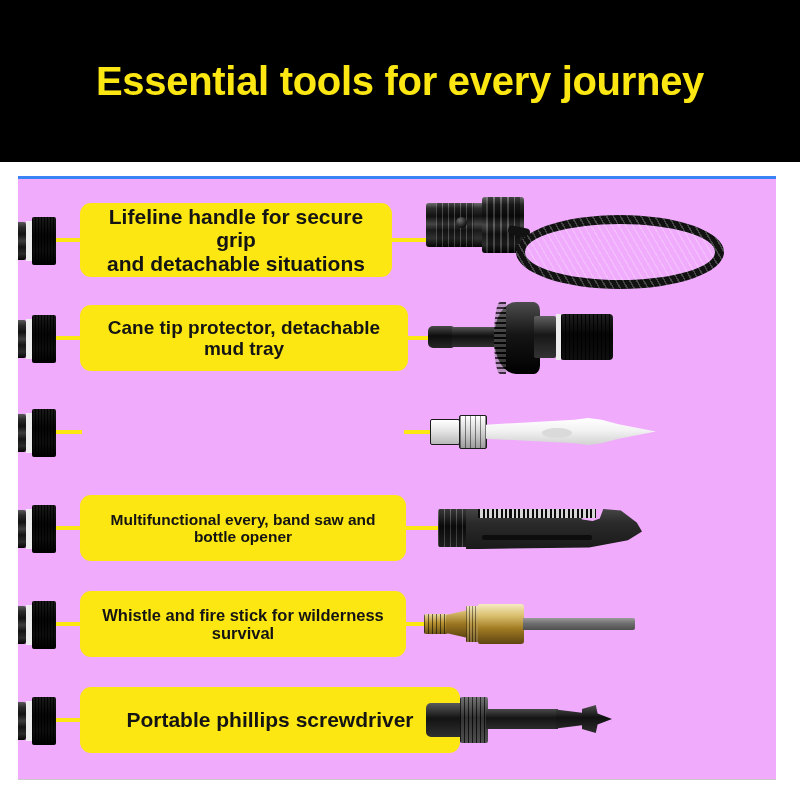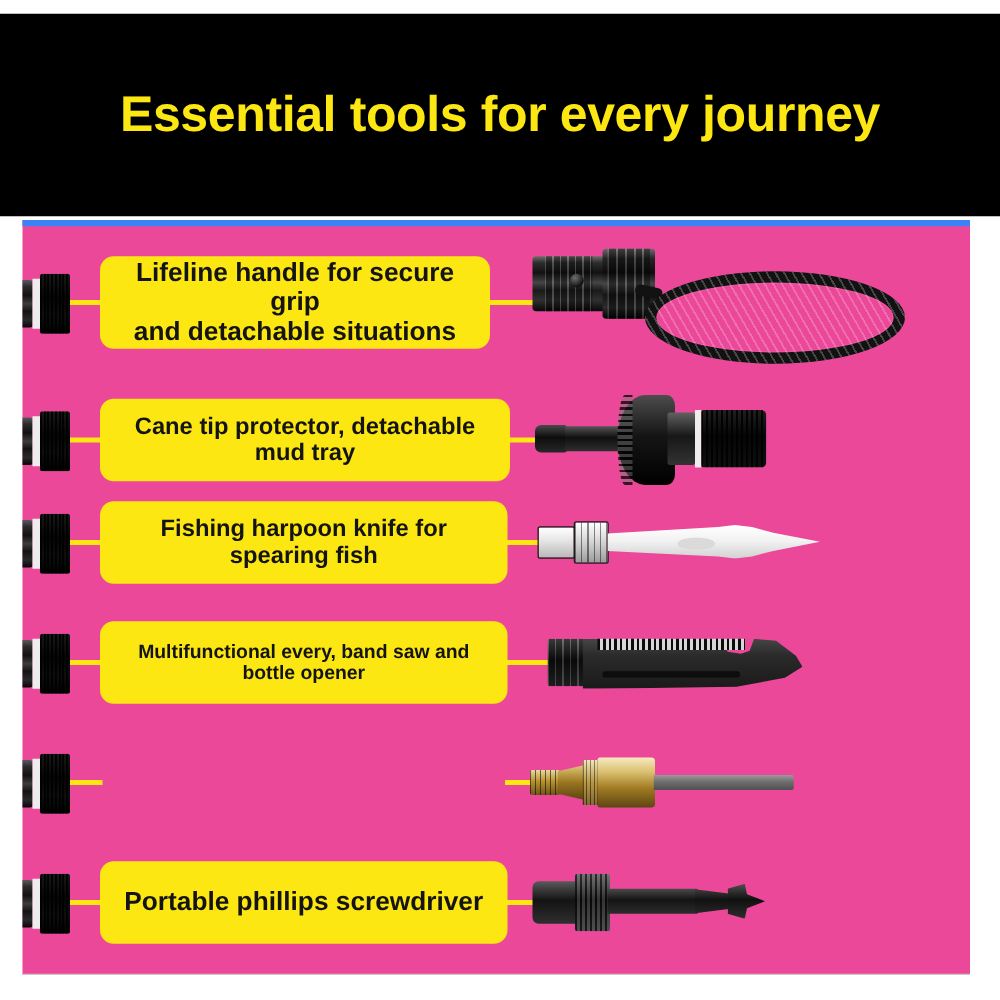--- a/index.html
+++ b/index.html
@@ -6,39 +6,39 @@
   html, body {
     width:800px; height:800px;
     background:#ffffff;
     font-family:"Liberation Sans", sans-serif;
     overflow:hidden;
   }
   #page { position:relative; width:800px; height:800px; background:#ffffff; }
 
   
   .header {
-    position:absolute; left:0; top:11px; width:800px; height:162px;
+    position:absolute; left:0; top:0; width:800px; height:162px;
     background:#000000;
     display:flex; align-items:center; justify-content:center;
   }
   .header-title {
     color:#FCE712;
     font-size:40px;
     font-weight:bold;
     letter-spacing:-0.3px;
     white-space:nowrap;
     font-family:"Liberation Sans", sans-serif;
   }
 
   
   .panel {
     position:absolute; left:18px; top:176px;
     width:758px; height:604px;
-    background:#ec4899;
-    border-top:5px solid #3b82f6;
+    background:#f0abfc;
+    border-top:3px solid #3b82f6;
     border-bottom:1px solid #c9c9c9;
     overflow:hidden;
   }
 
   
   .row { position:absolute; left:0; width:758px; height:96px; }
 
   
   .cane { position:absolute; left:-40px; top:22px; width:78px; height:52px; }
   .cane .tube {
@@ -337,21 +337,21 @@
         <div class="fl-rings"></div>
         <div class="fl-head"></div>
         <div class="fl-headgrv"></div>
         <div class="fl-btn"></div>
         <div class="cord-join"></div>
         <div class="cord-loop"></div>
         <div class="cord-tex"></div>
       </div>
     </div>
 
-    <div class="row" style="top:124px;">
+    <div class="row" style="top:112px;">
       <div class="cane">
         <div class="tube"></div>
           <div class="gap"></div>
           <div class="thread"></div>
       </div>
       <div class="lead-left"></div>
       <div class="lead-right" style="left:388px; width:46px;"></div>
 
       <div class="label" style="left:62px; top:14px; width:328px; height:66px; font-size:19px;">
         <div>Cane tip protector, detachable mud tray</div>
@@ -370,23 +370,20 @@
 
     <div class="row" style="top:206px;">
       <div class="cane">
         <div class="tube"></div>
           <div class="gap"></div>
           <div class="thread"></div>
       </div>
       <div class="lead-left"></div>
       <div class="lead-right" style="left:386px; width:42px;"></div>
 
-      <div class="label" style="left:62px; top:14px; width:326px; height:66px; font-size:19px;">
-        <div>Fishing harpoon knife for spearing fish</div>
-      </div>
 
       <div class="art" style="left:412px; top:10px; width:240px; height:76px;">
         <div class="hp-collar"></div>
         <div class="hp-ferrule"></div>
         <div class="hp-blade"></div>
         <div class="hp-hub"></div>
       </div>
     </div>
 
     <div class="row" style="top:302px;">
@@ -412,40 +409,43 @@
 
     <div class="row" style="top:398px;">
       <div class="cane">
         <div class="tube"></div>
           <div class="gap"></div>
           <div class="thread"></div>
       </div>
       <div class="lead-left"></div>
       <div class="lead-right" style="left:386px; width:30px;"></div>
 
+      <div class="label" style="left:62px; top:14px; width:326px; height:66px; font-size:16.5px;">
+        <div>Whistle and fire stick for wilderness survival</div>
+      </div>
 
       <div class="art" style="left:406px; top:11px; width:220px; height:74px;">
         <div class="wh-tip"></div>
         <div class="wh-cone"></div>
         <div class="wh-ring"></div>
         <div class="wh-body"></div>
         <div class="wh-rod"></div>
       </div>
     </div>
 
     <div class="row" style="top:494px;">
       <div class="cane">
         <div class="tube"></div>
           <div class="gap"></div>
           <div class="thread"></div>
       </div>
       <div class="lead-left"></div>
       <div class="lead-right" style="left:386px; width:32px;"></div>
 
-      <div class="label" style="left:62px; top:14px; width:326px; height:66px; font-size:21px;">
+      <div class="label" style="left:62px; top:14px; width:380px; height:66px; font-size:21px;">
         <div>Portable phillips screwdriver</div>
       </div>
 
       <div class="art" style="left:408px; top:10px; width:200px; height:76px;">
         <div class="sd-cap"></div>
         <div class="sd-thread"></div>
         <div class="sd-shank"></div>
         <div class="sd-taper"></div>
         <div class="sd-bit"></div>
       </div>

